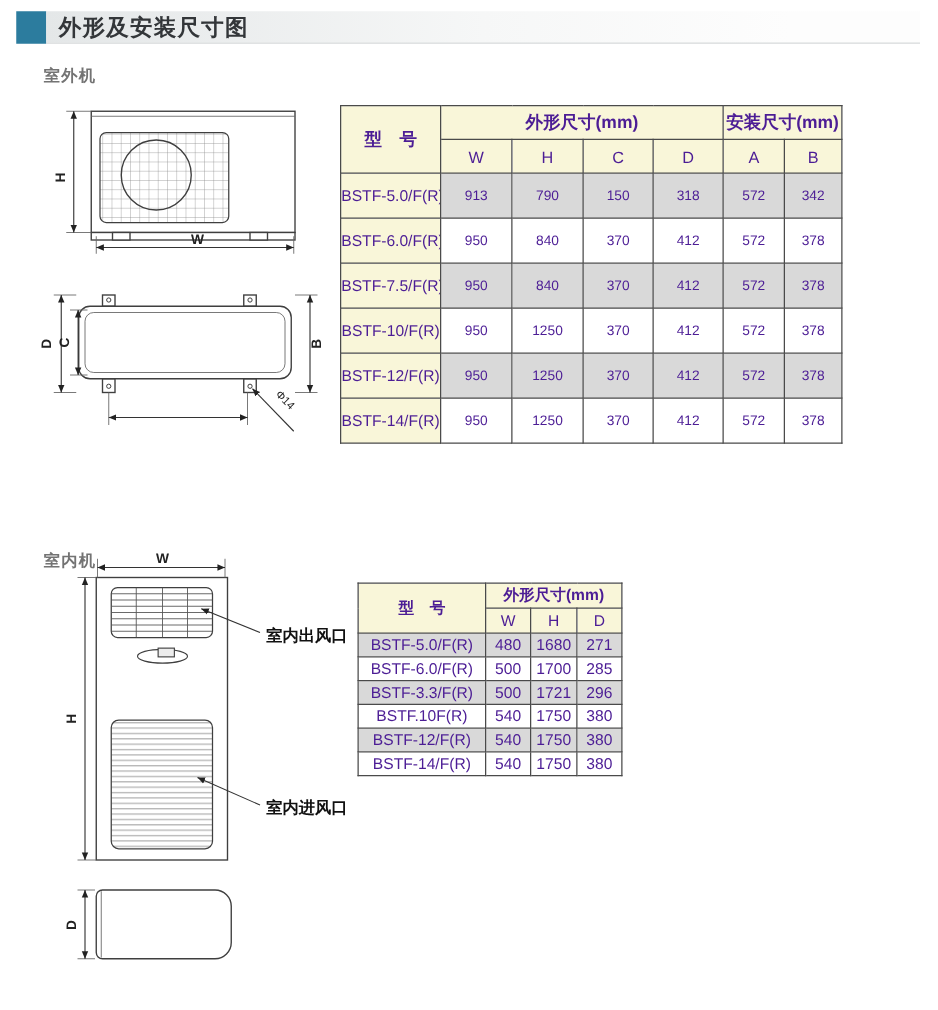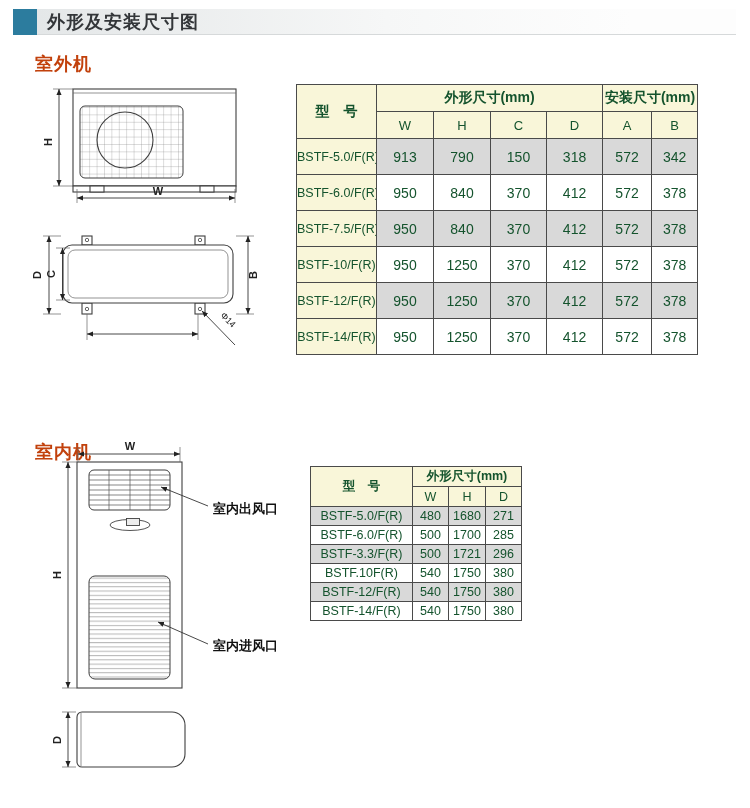--- a/index.html
+++ b/index.html
@@ -17,50 +17,50 @@
     flex:1;display:flex;align-items:flex-end;
     background:linear-gradient(to right,#e4e7e8,#f6f7f7 50%,#fdfdfd 85%);
     border-bottom:1px solid #d6d9da;
   }
   .title-text{
     font-size:18px;font-weight:bold;color:#333639;
     padding-left:10px;letter-spacing:1px;
   }
   
   .section-label{
-    position:absolute;font-size:18px;font-weight:bold;color:#c2410c;letter-spacing:1px;
+    position:absolute;font-size:13px;font-weight:bold;color:#737373;letter-spacing:1px;
   }
   #outdoor-label{left:35px;top:52px;}
   #indoor-label{left:35px;top:440px;}
   
   .drawing{position:absolute;}
   #outdoor-drawing{left:30px;top:70px;}
   #indoor-drawing{left:30px;top:440px;}
   .draw-line{stroke:#3f3f3f;stroke-width:1.1;fill:none;}
   .draw-fill{stroke:#3f3f3f;stroke-width:1.1;fill:#ffffff;}
   .dim-line{stroke:#333;stroke-width:0.9;fill:none;}
   .thin{stroke:#666;stroke-width:0.7;}
   .dim-letter{font-size:11px;font-weight:bold;fill:#222;font-family:"Liberation Sans",sans-serif;}
   .callout{font-size:13px;font-weight:bold;fill:#111;font-family:"Liberation Sans",sans-serif;}
   .small-note{font-size:9px;fill:#222;font-family:"Liberation Sans",sans-serif;}
   
   .dim-table{
     position:absolute;border-collapse:collapse;table-layout:fixed;
-    font-family:"Liberation Sans","DejaVu Sans",sans-serif;color:#14532d;margin-left:24px;
+    font-family:"Liberation Sans","DejaVu Sans",sans-serif;color:#4c1d95;
   }
   .dim-table th,.dim-table td{
     border:1px solid #4a4a4a;text-align:center;padding:0;overflow:hidden;white-space:nowrap;
   }
   .dim-table th{background:#f9f6d9;font-weight:bold;}
   .dim-table .col-letter{font-weight:normal;}
   .dim-table tr.shaded td{background:#d9d9d9;}
   #outdoor-table{left:272px;top:84px;width:401px;}
   #outdoor-table th{height:26px;font-size:14px;}
   #outdoor-table .col-letter{font-size:13px;}
-  #outdoor-table td{height:35px;font-size:14px;}
+  #outdoor-table td{height:35px;font-size:11px;}
   #outdoor-table td.model-cell{font-size:12.5px;background:#f9f6d9;}
   #outdoor-table tr.shaded td.model-cell{background:#f9f6d9;}
   #indoor-table{left:286px;top:466px;width:211px;}
   #indoor-table th{height:19px;font-size:12.5px;}
   #indoor-table .col-letter{font-size:12.5px;}
   #indoor-table td{height:18px;font-size:12.5px;}
 </style>
 </head>
 <body>
 

